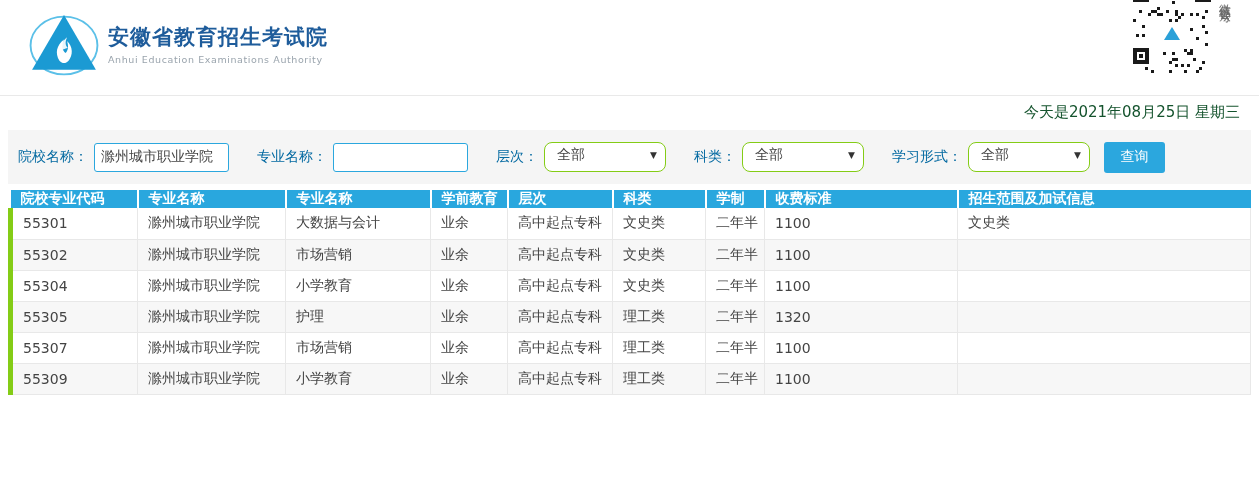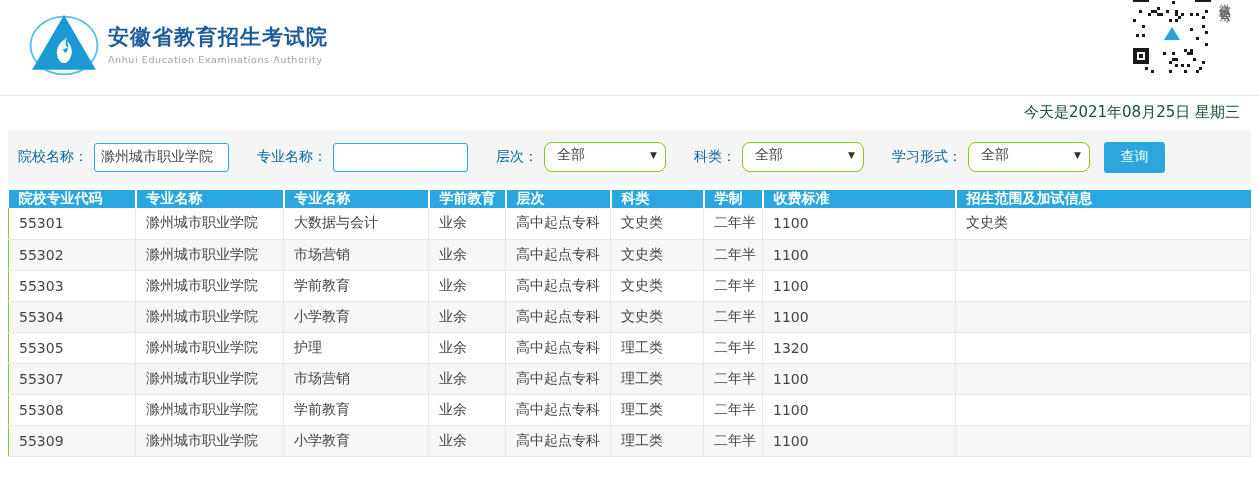--- a/index.html
+++ b/index.html
@@ -54,21 +54,21 @@
   
   .table-wrap { margin:6px 8px 0 8px; }
   table { width:100%; border-collapse:collapse; table-layout:fixed; }
   thead th { background:#29a7de; color:#fff; font-size:14px; font-weight:bold;
     text-align:left; height:16px; padding:0 0 0 10px; border-right:2px solid #fff;
     white-space:nowrap; overflow:hidden; }
   thead th:last-child { border-right:none; }
   tbody td { height:31px; font-size:14px; color:#444; padding:0 0 0 10px;
     border-right:1px solid #e8e8e8; border-bottom:1px solid #e8e8e8;
     white-space:nowrap; overflow:hidden; background:#fff; }
-  tbody td:first-child { border-left:1px solid #84cc16; }
+  tbody td:first-child { border-left:5px solid #84cc16; }
   tbody tr:nth-child(even) td { background:#f7f7f7; }
 </style>
 </head>
 <body>
 
 <div class="header">
   <div class="logo-wrap">
     <svg class="logo-svg" viewBox="0 0 100 100">
       <ellipse cx="50" cy="52" rx="44" ry="38" fill="none" stroke="#5bc0e8" stroke-width="2.5"></ellipse>
       <polygon points="50,12 92,84 8,84" fill="#1b9ad3"></polygon>
@@ -213,31 +213,20 @@
           <td>滁州城市职业学院</td>
           <td>市场营销</td>
           <td>业余</td>
           <td>高中起点专科</td>
           <td>文史类</td>
           <td>二年半</td>
           <td>1100</td>
           <td></td>
         </tr>
         <tr>
-          <td>55303</td>
-          <td>滁州城市职业学院</td>
-          <td>学前教育</td>
-          <td>业余</td>
-          <td>高中起点专科</td>
-          <td>文史类</td>
-          <td>二年半</td>
-          <td>1100</td>
-          <td></td>
-        </tr>
-        <tr>
           <td>55304</td>
           <td>滁州城市职业学院</td>
           <td>小学教育</td>
           <td>业余</td>
           <td>高中起点专科</td>
           <td>文史类</td>
           <td>二年半</td>
           <td>1100</td>
           <td></td>
         </tr>
@@ -249,31 +238,20 @@
           <td>高中起点专科</td>
           <td>理工类</td>
           <td>二年半</td>
           <td>1320</td>
           <td></td>
         </tr>
         <tr>
           <td>55307</td>
           <td>滁州城市职业学院</td>
           <td>市场营销</td>
-          <td>业余</td>
-          <td>高中起点专科</td>
-          <td>理工类</td>
-          <td>二年半</td>
-          <td>1100</td>
-          <td></td>
-        </tr>
-        <tr>
-          <td>55308</td>
-          <td>滁州城市职业学院</td>
-          <td>学前教育</td>
           <td>业余</td>
           <td>高中起点专科</td>
           <td>理工类</td>
           <td>二年半</td>
           <td>1100</td>
           <td></td>
         </tr>
         <tr>
           <td>55309</td>
           <td>滁州城市职业学院</td>

